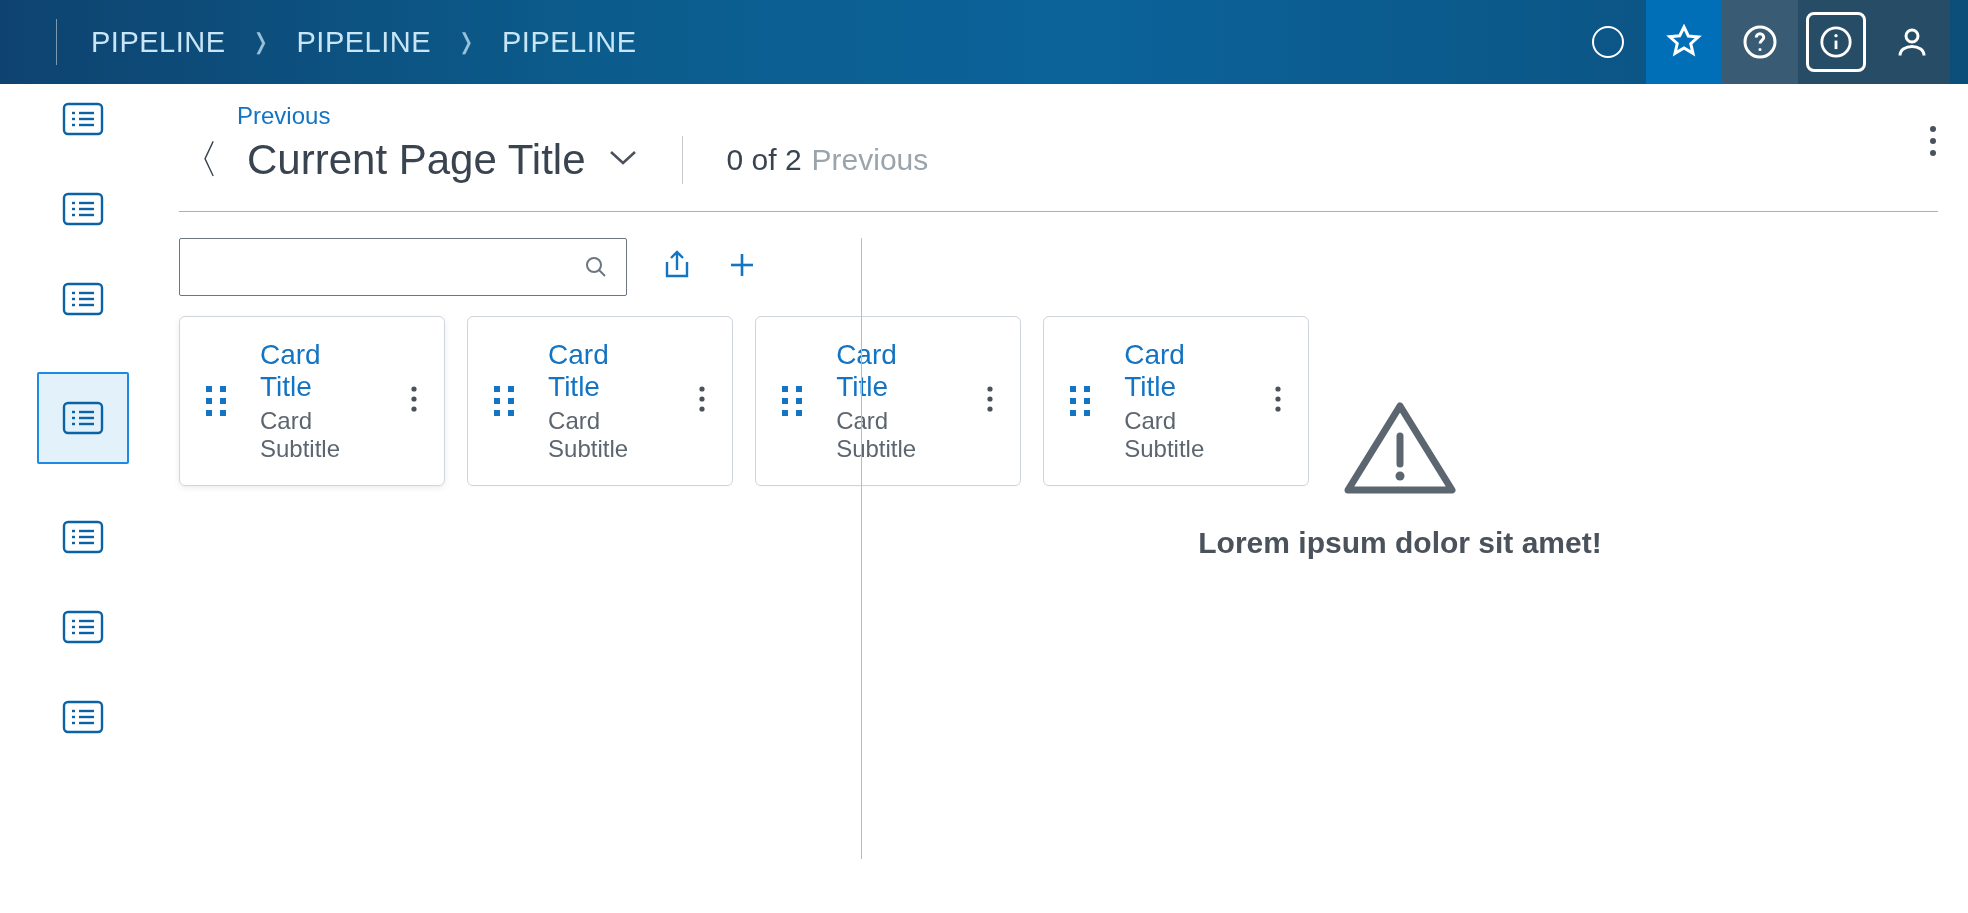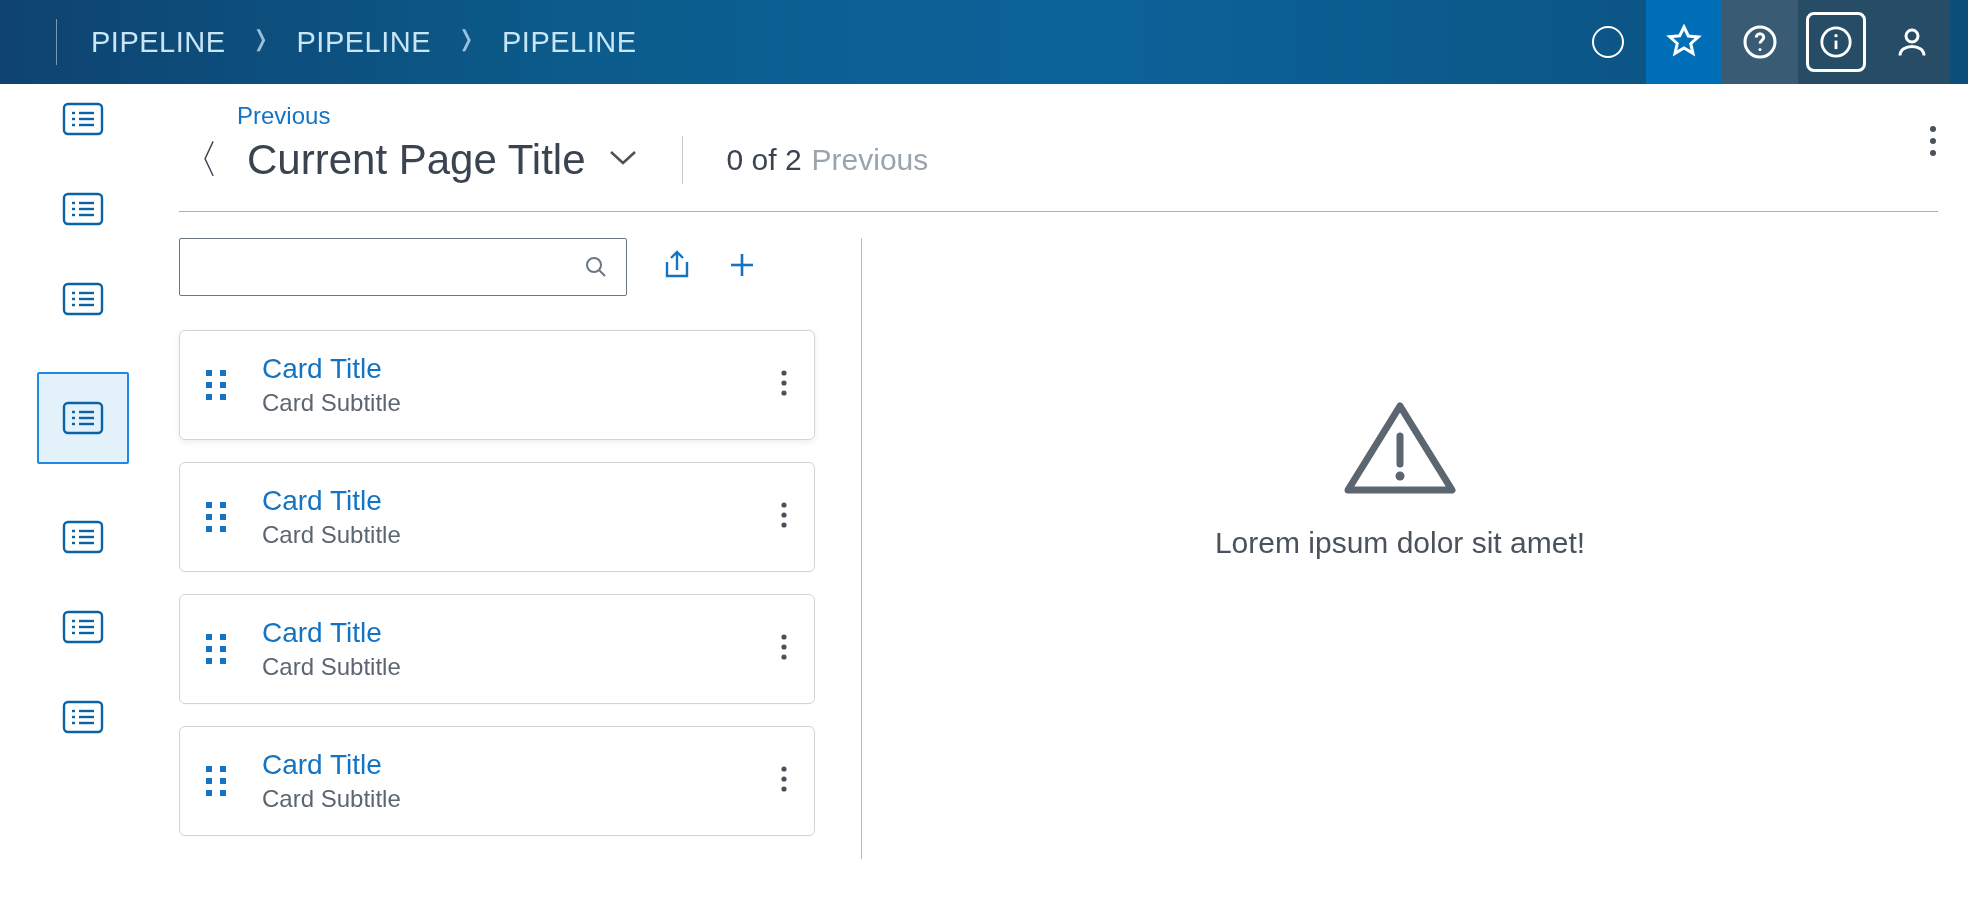--- a/index.html
+++ b/index.html
@@ -8,21 +8,21 @@
   .topbar {
     display:flex; align-items:center; height:84px;
     background: linear-gradient(90deg,#0e4370 0%, #0b5c8c 30%, #0b639a 55%, #0b4e7a 100%);
     color:#fff; padding:0 18px;
   }
   .logo { display:flex; align-items:center; gap:16px; }
   .logo-mark { width:52px; height:52px; }
   .logo-text { font-size:38px; font-weight:400; letter-spacing:.5px; display:flex; align-items:flex-start; gap:4px;}
   .logo-text sup { font-size:14px; margin-top:4px;}
   .vr { width:1px; height:46px; background:rgba(255,255,255,.45); margin:0 34px 0 38px; }
-  .crumbs { display:flex; align-items:flex-start; gap:26px; font-size:29px; letter-spacing:.5px; color:#c9e6f7; }
+  .crumbs { display:flex; align-items:center; gap:26px; font-size:29px; letter-spacing:.5px; color:#c9e6f7; }
   .crumbs .chev { opacity:.75; font-size:22px; }
   .topbar .spacer { flex:1; }
   .top-actions { display:flex; align-items:center; gap:0; height:100%; }
   .top-btn { width:76px; height:84px; display:flex; align-items:center; justify-content:center; cursor:pointer; }
   .top-btn.star { background:#016fb7; }
   .top-btn.help { background:#3a5b74; }
   .top-btn.info { background:#264c66; }
   .top-btn.user { background:#264c66; }
   .icon-stroke { stroke:#fff; stroke-width:2; fill:none; }
   .info-frame { border:3px solid #fff; border-radius:8px; padding:6px; display:flex; align-items:center; justify-content:center; width:60px; height:60px;}
@@ -50,31 +50,31 @@
   
   .panes { display:flex; gap:46px; height:calc(100% - 190px);}
   .pane-left { width:636px; }
   .pane-right { flex:1; border-left:1px solid #b6bcc2; padding:160px 40px 0 40px; display:flex; flex-direction:column; align-items:center;}
   
   .search-row { display:flex; align-items:center; gap:34px; }
   .search { width:448px; height:58px; border:1.5px solid #6c7680; display:flex; align-items:center; padding:0 18px; border-radius:2px;}
   .search input { flex:1; border:none; outline:none; font-size:22px; background:transparent;}
   .tool-icn { cursor:pointer; }
   
-  .cards { margin-top:34px; display:flex; flex-direction:column; gap:22px;}
+  .cards { margin-top:20px; display:flex; flex-direction:row; gap:22px;}
   .card { border:1px solid #cfd5da; border-radius:6px; padding:22px 26px; display:flex; align-items:center; gap:34px; box-shadow:0 1px 0 rgba(0,0,0,.02); cursor:pointer;}
   .card.first { box-shadow:0 2px 6px rgba(0,0,0,.08);}
   .drag { width:22px; display:grid; grid-template-columns:repeat(2,6px); grid-auto-rows:6px; gap:6px 8px;} 
   .drag span{ width:6px; height:6px; background:#1374c4;}
   .card-txt .t { color:#1374c4; font-size:28px; font-weight:500;}
   .card-txt .s { color:#5c6670; font-size:24px; margin-top:4px;}
   .card .sp { flex:1;}
   .kebab { cursor:pointer;}
   
-  .alert-msg { font-size:30px; color:#4a525c; margin-top:28px; text-align:center;}
+  .alert-msg { font-size:30px; color:#4a525c; margin-top:28px; text-align:center;font-weight:bold;}
 </style>
 </head>
 <body>
 
 <div class="topbar">
   <div class="vr"></div>
   <div class="crumbs">
     <span>PIPELINE</span>
     <span class="chev">❭</span>
     <span>PIPELINE</span>

